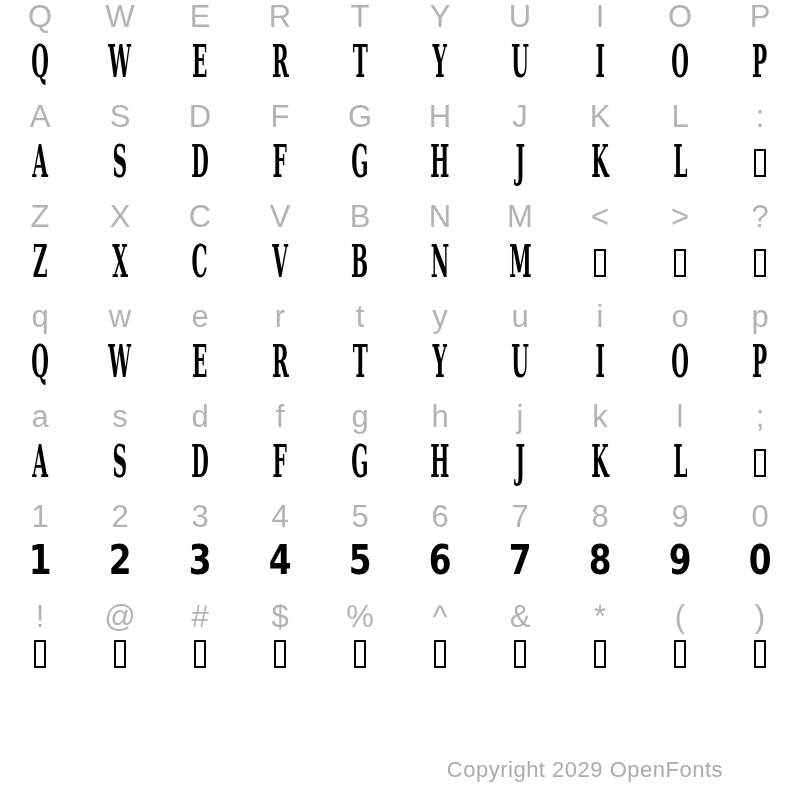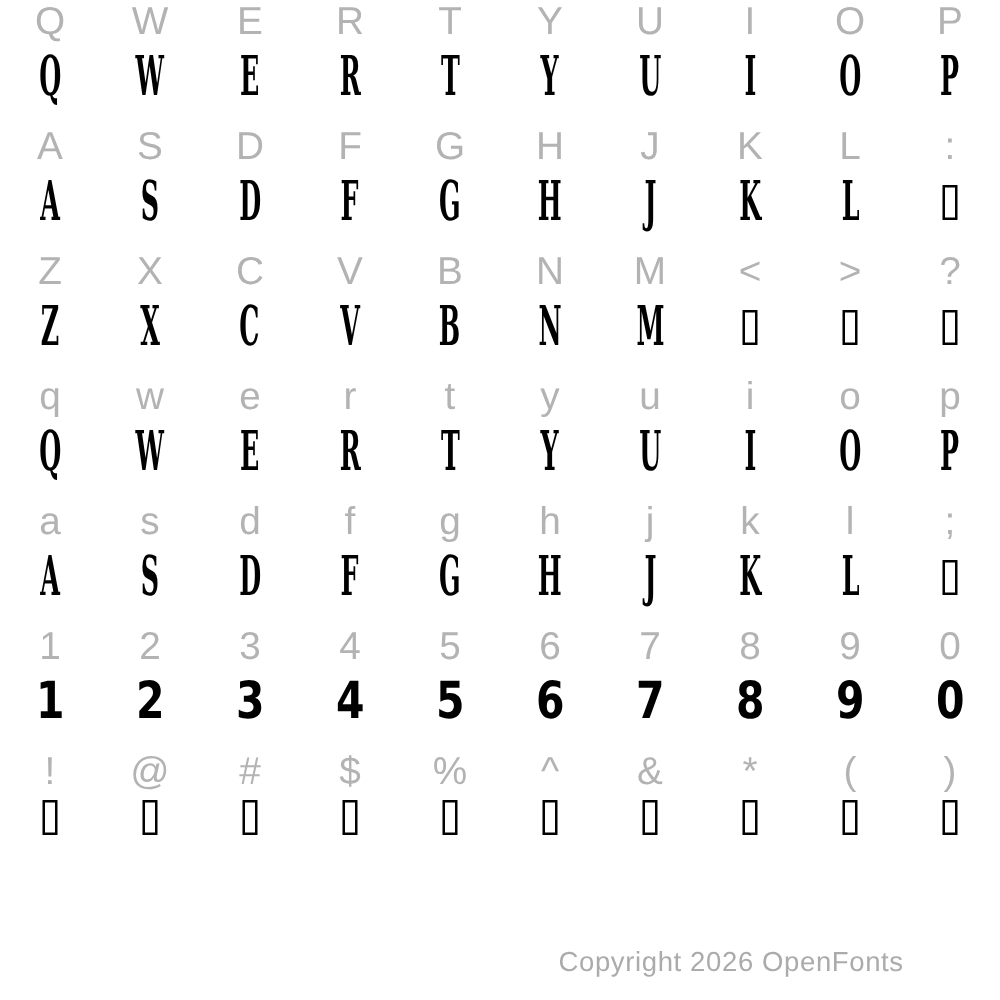--- a/index.html
+++ b/index.html
@@ -88,14 +88,14 @@
       <div class="row rendered" style="top: 240px;"><span class="g">Z</span><span class="g">X</span><span class="g">C</span><span class="g">V</span><span class="g">B</span><span class="g">N</span><span class="g">M</span><span class="box"></span><span class="box"></span><span class="box"></span></div>
       <div class="row reference" style="top: 301px;"><span class="g">q</span><span class="g">w</span><span class="g">e</span><span class="g">r</span><span class="g">t</span><span class="g">y</span><span class="g">u</span><span class="g">i</span><span class="g">o</span><span class="g">p</span></div>
       <div class="row rendered" style="top: 340px;"><span class="g">Q</span><span class="g">W</span><span class="g">E</span><span class="g">R</span><span class="g">T</span><span class="g">Y</span><span class="g">U</span><span class="g">I</span><span class="g">O</span><span class="g">P</span></div>
       <div class="row reference" style="top: 401px;"><span class="g">a</span><span class="g">s</span><span class="g">d</span><span class="g">f</span><span class="g">g</span><span class="g">h</span><span class="g">j</span><span class="g">k</span><span class="g">l</span><span class="g">;</span></div>
       <div class="row rendered" style="top: 440px;"><span class="g">A</span><span class="g">S</span><span class="g">D</span><span class="g">F</span><span class="g">G</span><span class="g">H</span><span class="g">J</span><span class="g">K</span><span class="g">L</span><span class="box"></span></div>
       <div class="row reference" style="top: 501px;"><span class="g">1</span><span class="g">2</span><span class="g">3</span><span class="g">4</span><span class="g">5</span><span class="g">6</span><span class="g">7</span><span class="g">8</span><span class="g">9</span><span class="g">0</span></div>
       <div class="row rendered-numeral" style="top: 540px;"><span class="g">1</span><span class="g">2</span><span class="g">3</span><span class="g">4</span><span class="g">5</span><span class="g">6</span><span class="g">7</span><span class="g">8</span><span class="g">9</span><span class="g">0</span></div>
       <div class="row reference" style="top: 601px;"><span class="g">!</span><span class="g">@</span><span class="g">#</span><span class="g">$</span><span class="g">%</span><span class="g">^</span><span class="g">&amp;</span><span class="g">*</span><span class="g">(</span><span class="g">)</span></div>
       <div class="row rendered" style="top: 640px;"><span class="box"></span><span class="box"></span><span class="box"></span><span class="box"></span><span class="box"></span><span class="box"></span><span class="box"></span><span class="box"></span><span class="box"></span><span class="box"></span></div>
     </section>
-  <div id="footer">Copyright 2026 OpenFonts</div>
+  <div id="footer">Copyright 2029 OpenFonts</div>
 </main>
 
 </body></html>

